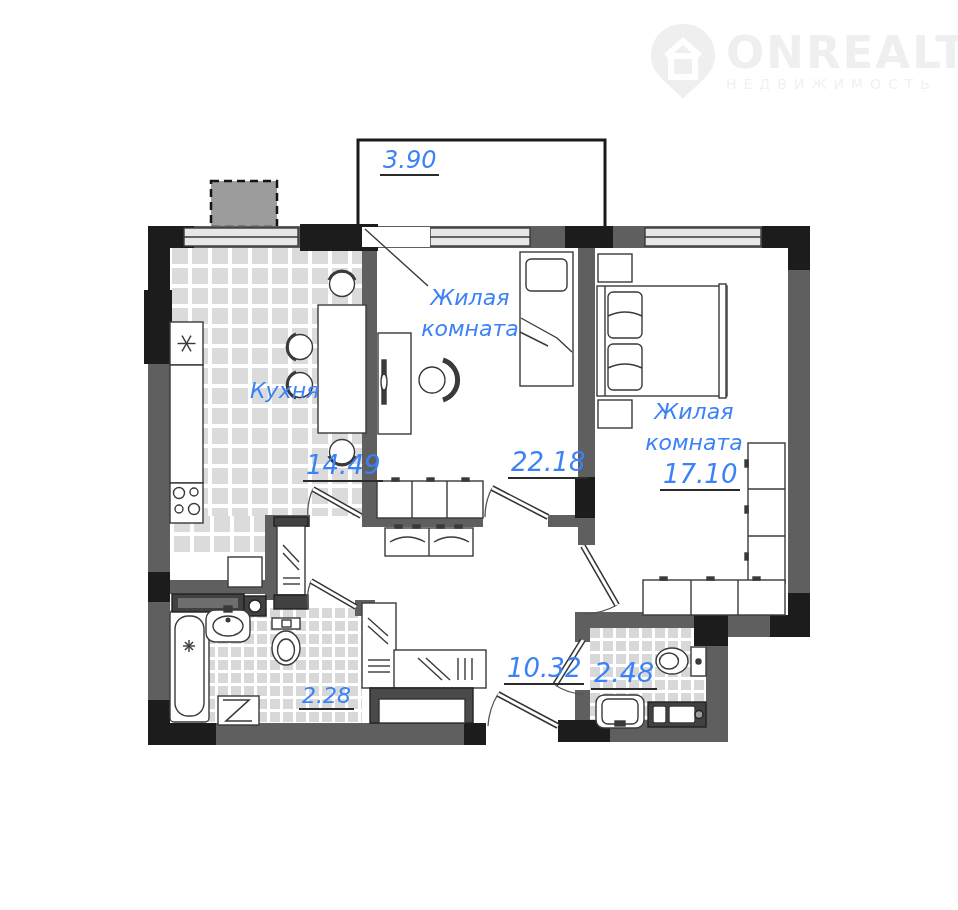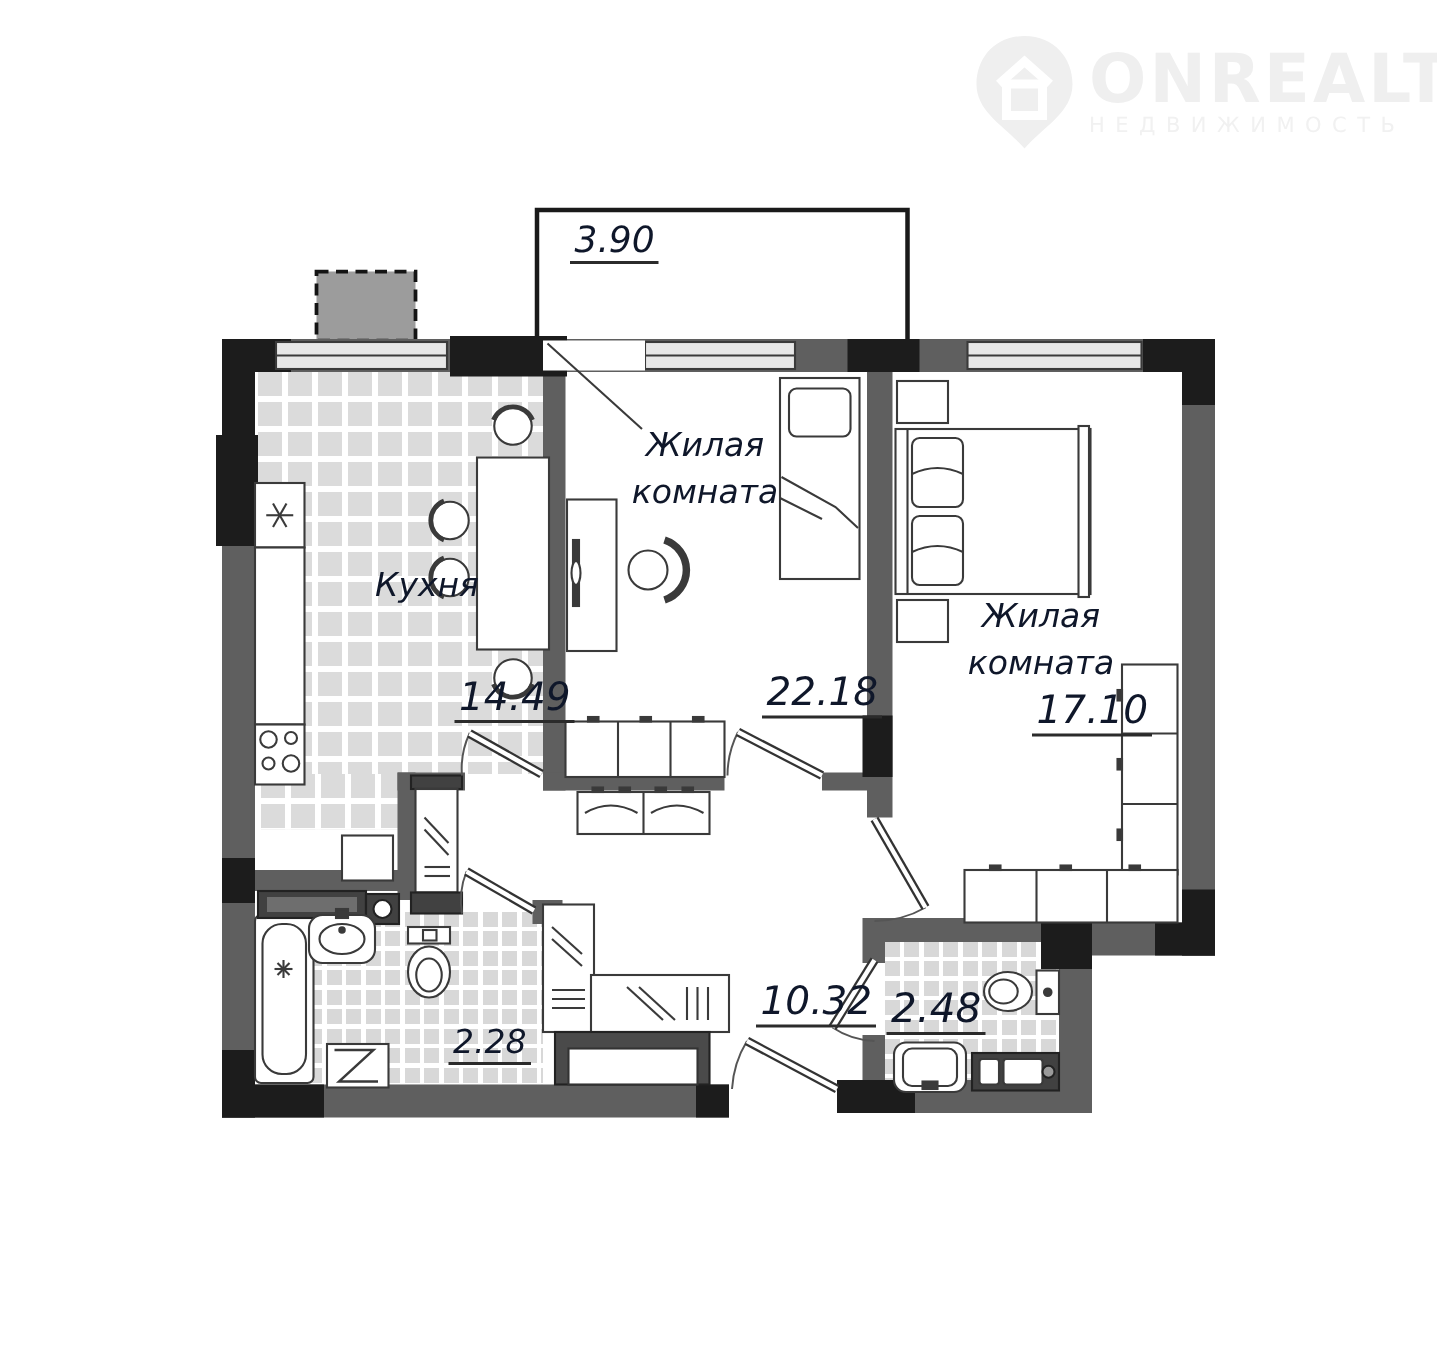--- a/index.html
+++ b/index.html
@@ -8,31 +8,31 @@
   .tiles{position:absolute;}
   .t-big{background-color:#dbdbdb;
     background-image:
       repeating-linear-gradient(to bottom, transparent 0 16px, #ffffff 16px 20px),
       repeating-linear-gradient(to right,  transparent 0 16px, #ffffff 16px 20px);}
   .t-small{background-color:#d8d8d8;
     background-image:
       repeating-linear-gradient(to bottom, transparent 0 10px, #ffffff 10px 13px),
       repeating-linear-gradient(to right,  transparent 0 10px, #ffffff 10px 13px);}
   svg.overlay{position:absolute;left:0;top:0;}
-  .lbl{position:absolute;font-style:italic;color:#0f172a;white-space:nowrap;}
+  .lbl{position:absolute;font-style:italic;color:#3b82f6;white-space:nowrap;}
   .room-name{font-size:22px;font-style:italic;}
   .room-name.center{text-align:center;line-height:31px;white-space:normal;}
   .area{font-size:26px;border-bottom:2px solid #2b2b2b;padding:0 3px 0 3px;}
   #lbl-balcony{left:380px;top:146px;font-size:24px;}
   #lbl-kitchen-name{left:250px;top:378px;}
   #lbl-kitchen-area{left:303px;top:450px;}
   #lbl-l1-name{left:416px;top:282px;width:108px;}
   #lbl-l1-area{left:508px;top:447px;}
   #lbl-l2-name{left:639px;top:396px;width:110px;}
-  #lbl-l2-area{left:688px;top:459px;}
+  #lbl-l2-area{left:660px;top:459px;}
   #lbl-bath-area{left:299px;top:683px;font-size:22px;}
   #lbl-hall-area{left:504px;top:653px;}
   #lbl-wc-area{left:591px;top:657px;font-size:27px;}
   .watermark{position:absolute;left:646px;top:20px;display:flex;align-items:center;
              color:#efefef;user-select:none;}
   .wm-text{margin-left:6px;}
   .wm-brand{font-size:45px;font-weight:bold;letter-spacing:2px;line-height:46px;}
   .wm-sub{font-size:14px;letter-spacing:7px;margin-top:0px;color:#f1f1f1;}
 </style>
 </head>

